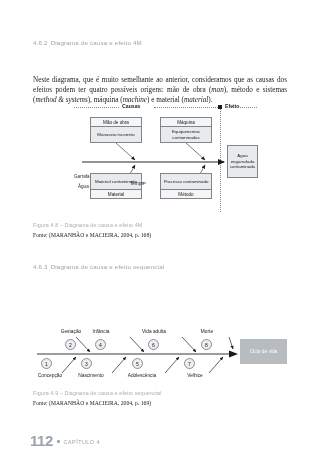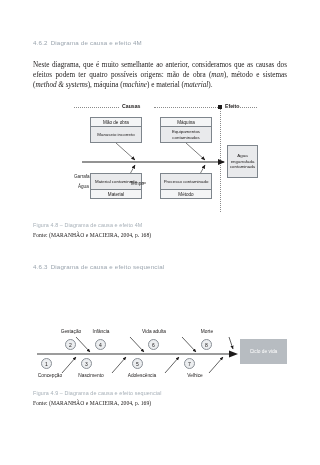--- a/index.html
+++ b/index.html
@@ -263,21 +263,21 @@
 </style>
 </head>
 <body>
 
 <div class="page">
 
   <div class="sec-head" style="top:39px;">
     <span class="num">4.6.2</span><span>Diagrama de causa e efeito 4M</span>
   </div>
 
-  <div class="body-par" style="top:60px;">
+  <div class="body-par" style="top:75px;">
     <span>Neste diagrama, que é muito semelhante ao anterior, consideramos que as causas dos efeitos podem ter quatro possíveis origens: mão de obra (</span><i>man</i><span>), método e sistemas (</span><i>method &amp; systems</i><span>), máquina (</span><i>machine</i><span>) e material (</span><i>material</i><span>).</span>
   </div>
 
   <div class="fig48">
 
     <div class="rail rail-a"></div>
     <div class="rail rail-b"></div>
     <div class="rail rail-c"></div>
     <div class="rail-tag tag-causas">Causas</div>
     <div class="rail-tag tag-efeito">Efeito</div>
@@ -387,14 +387,19 @@
     <div class="slbl" style="left:36px; top:48px; width:44px;">Nascimento</div>
     <div class="slbl" style="left:85px; top:48px; width:48px;">Adolescência</div>
     <div class="slbl" style="left:143px;top:48px; width:38px;">Velhice</div>
 
     <div class="resbox">Ciclo de vida</div>
   </div>
 
   <div class="cap" style="top:390px;">Figura 4.9 – Diagrama de causa e efeito sequencial</div>
   <div class="src" style="top:400px;">Fonte: (MARANHÃO e MACIEIRA, 2004, p. 169)</div>
 
+  <div class="folio">
+    <span class="pg">112</span>
+    <span class="bullet"></span>
+    <span class="chap">CAPÍTULO 4</span>
+  </div>
 
 </div>
 
 </body></html>

